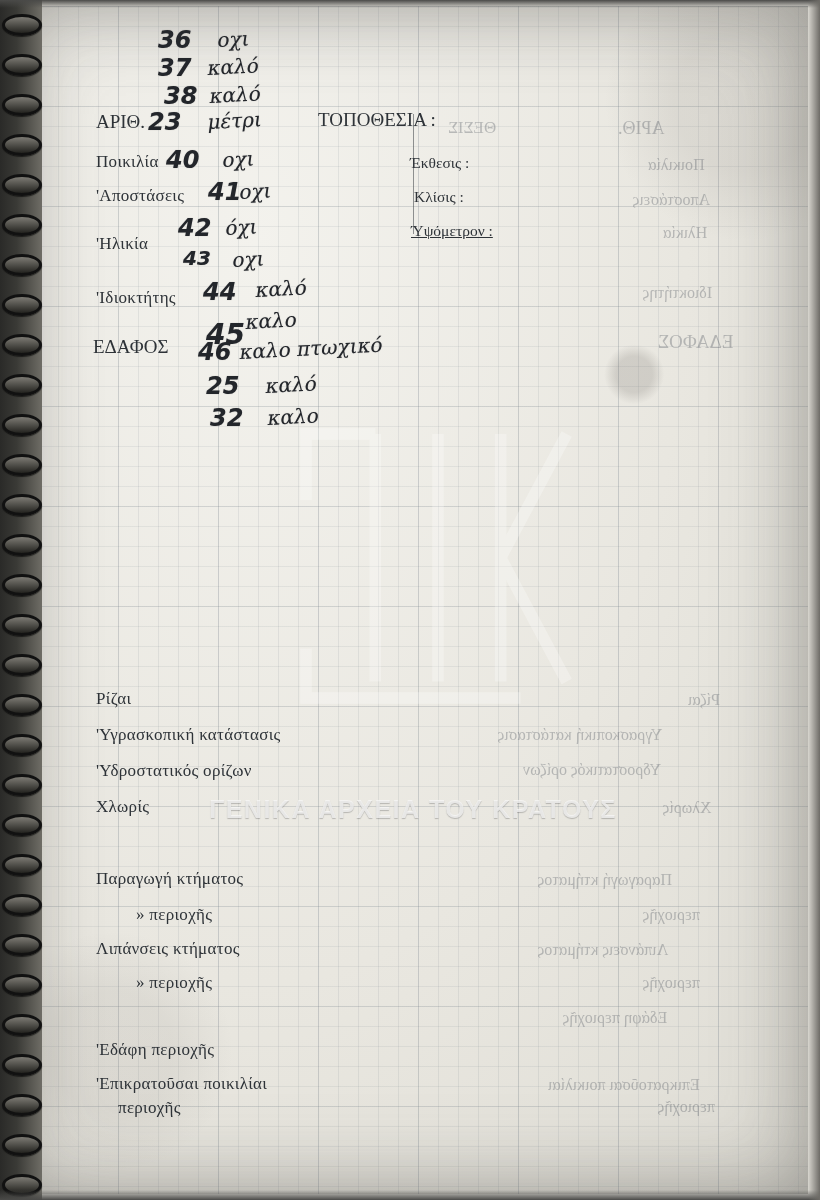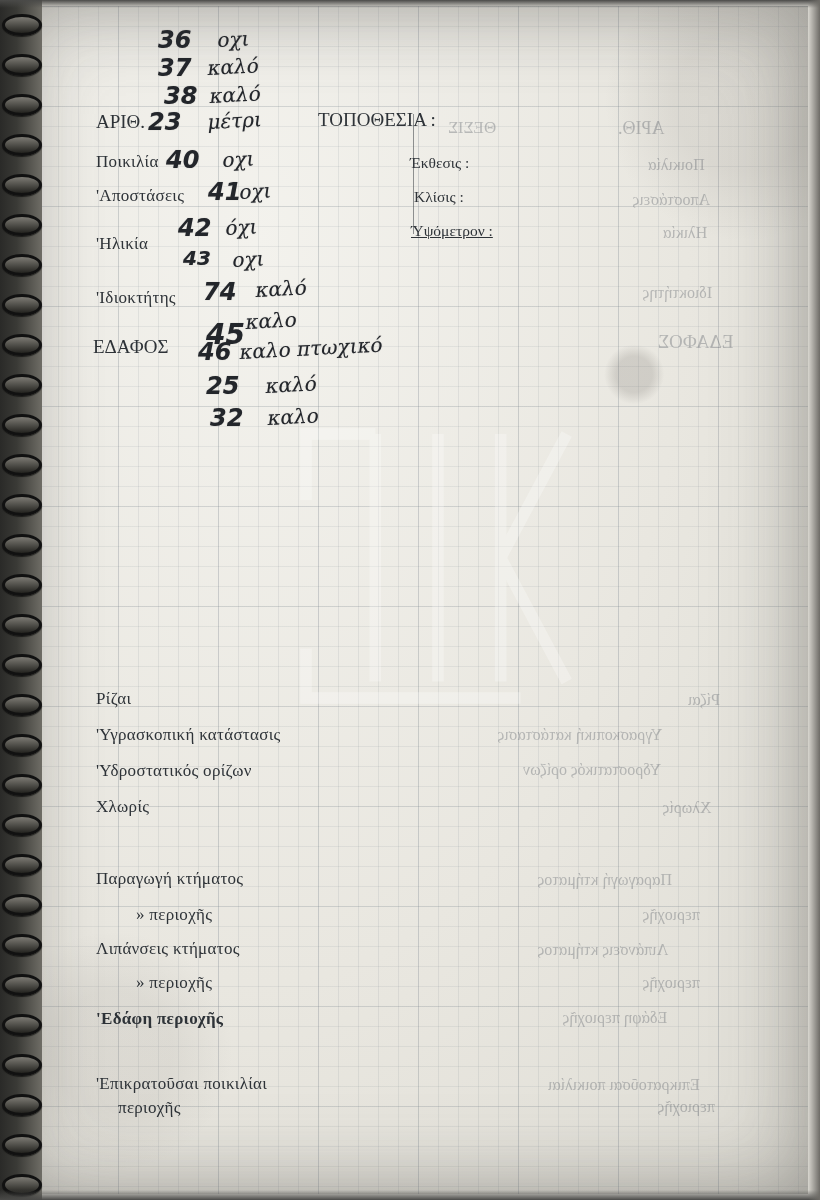--- a/index.html
+++ b/index.html
@@ -218,21 +218,21 @@
 
     <div class="f lbl" style="left:78px; top:683px;">Ρίζαι</div>
     <div class="f lbl" style="left:78px; top:719px;">'Υγρασκοπική κατάστασις</div>
     <div class="f lbl" style="left:78px; top:755px;">'Υδροστατικός ορίζων</div>
     <div class="f lbl" style="left:78px; top:791px;">Χλωρίς</div>
 
     <div class="f lbl" style="left:78px; top:863px;">Παραγωγή κτήματος</div>
     <div class="f lbl" style="left:118px; top:899px;">»           περιοχῆς</div>
     <div class="f lbl" style="left:78px; top:933px;">Λιπάνσεις κτήματος</div>
     <div class="f lbl" style="left:118px; top:967px;">»           περιοχῆς</div>
-    <div class="f lbl" style="left:78px; top:1003px;font-weight:bold;">'Εδάφη περιοχῆς</div>
+    <div class="f lbl" style="left:78px; top:1034px;">'Εδάφη περιοχῆς</div>
     <div class="f lbl" style="left:78px; top:1068px;">'Επικρατοῦσαι ποικιλίαι</div>
     <div class="f lbl" style="left:100px; top:1092px;">περιοχῆς</div>
 
     <div class="hw num" style="left:140px; top:20px; font-size:24px;">36</div>
     <div class="hw word" style="left:200px; top:22px; font-size:20px;">οχι</div>
 
     <div class="hw num" style="left:140px; top:48px; font-size:24px;">37</div>
     <div class="hw word" style="left:190px; top:50px; font-size:20px;">καλό</div>
 
     <div class="hw num" style="left:146px; top:76px; font-size:24px;">38</div>
@@ -246,21 +246,21 @@
 
     <div class="hw num" style="left:190px; top:172px; font-size:24px;">41</div>
     <div class="hw word" style="left:222px; top:174px; font-size:20px;">οχι</div>
 
     <div class="hw num" style="left:160px; top:208px; font-size:24px;">42</div>
     <div class="hw word" style="left:208px; top:210px; font-size:20px;">όχι</div>
 
     <div class="hw num" style="left:165px; top:240px; font-size:20px;">43</div>
     <div class="hw word" style="left:215px; top:242px; font-size:20px;">οχι</div>
 
-    <div class="hw num" style="left:185px; top:272px; font-size:24px;">74</div>
+    <div class="hw num" style="left:185px; top:272px; font-size:24px;">44</div>
     <div class="hw word" style="left:238px; top:272px; font-size:20px;">καλό</div>
 
     <div class="hw num" style="left:188px; top:312px; font-size:28px;">45</div>
     <div class="hw word" style="left:228px; top:304px; font-size:20px;">καλο</div>
 
     <div class="hw num" style="left:180px; top:332px; font-size:24px;">46</div>
     <div class="hw word" style="left:222px; top:334px; font-size:20px;">καλο πτωχικό</div>
 
     <div class="hw num" style="left:188px; top:366px; font-size:24px;">25</div>
     <div class="hw word" style="left:248px; top:368px; font-size:20px;">καλό</div>
@@ -272,20 +272,21 @@
       <g fill="none" stroke="#ffffff" stroke-width="7" opacity="0.9">
         <path d="M62 20 L62 170"></path>
         <path d="M62 20 L20 20 L20 60"></path>
         <path d="M100 20 L100 170"></path>
         <path d="M138 20 L138 170"></path>
         <path d="M138 95 L178 20"></path>
         <path d="M138 95 L178 170"></path>
         <path d="M20 150 L20 180 L150 180"></path>
       </g>
     </svg>
+    <div class="wm-text" id="wm-line1">ΓΕΝΙΚΑ ΑΡΧΕΙΑ ΤΟΥ ΚΡΑΤΟΥΣ</div>
 
     <div class="vignette"></div>
   </div>
 
   <div class="binding">
     <div class="ring" style="top:14px;"></div>
     <div class="ring" style="top:54px;"></div>
     <div class="ring" style="top:94px;"></div>
     <div class="ring" style="top:134px;"></div>
     <div class="ring" style="top:174px;"></div>

